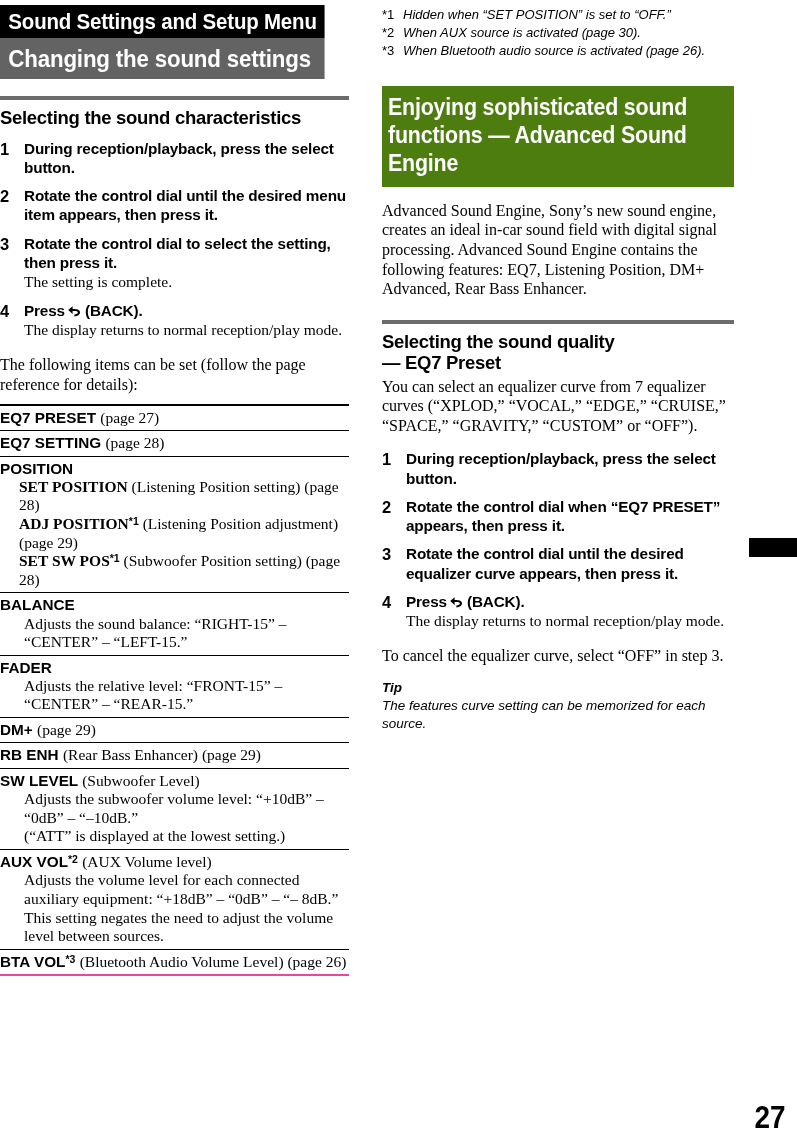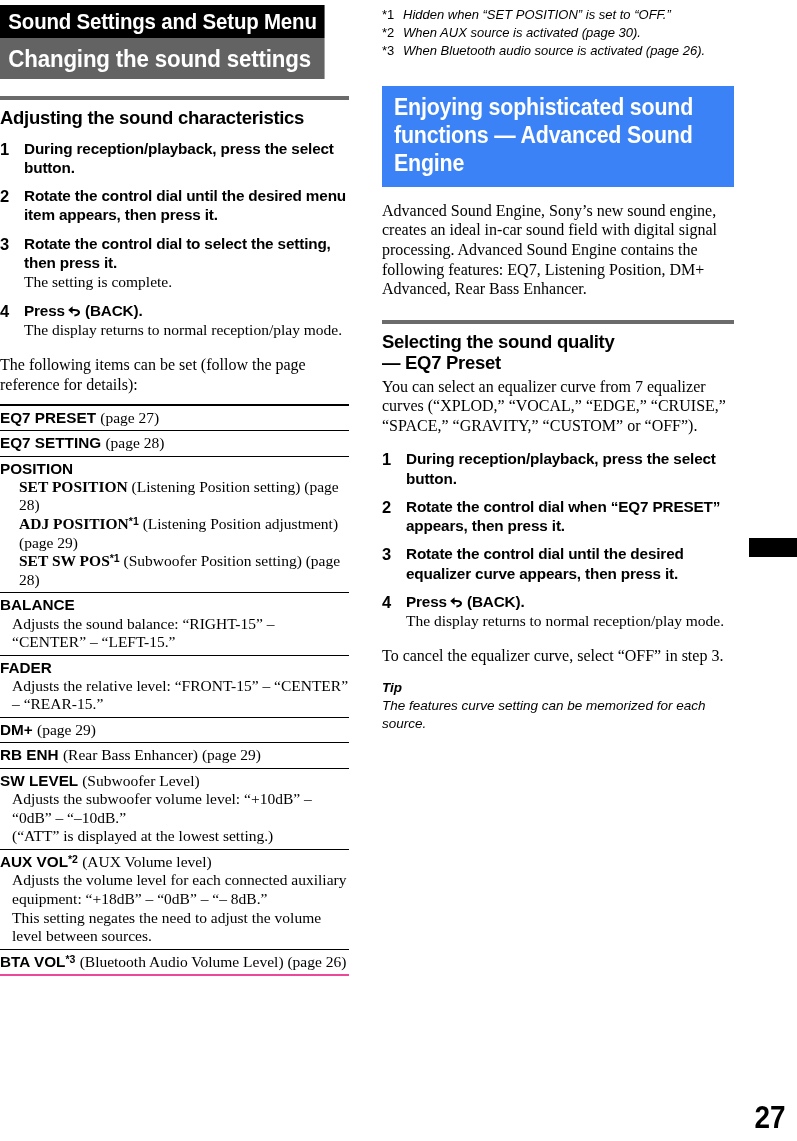--- a/index.html
+++ b/index.html
@@ -61,24 +61,24 @@
     box-sizing: border-box;
     font-family: "Liberation Sans Narrow", "Liberation Sans", sans-serif;
     font-weight: bold;
     font-size: 24px;
     letter-spacing: -0.2px;
     transform: scaleX(0.93);
     transform-origin: left center;
     white-space: nowrap;
   }
   .gray-block {
-    background: #3b82f6;
+    background: #4d7c0f;
     color: #ffffff;
     box-sizing: border-box;
-    padding: 7px 14px 10px 12px;
+    padding: 7px 14px 10px 6px;
     font-family: "Liberation Sans Narrow", "Liberation Sans", sans-serif;
     font-weight: bold;
     font-size: 23px;
     line-height: 1.22;
     letter-spacing: -0.2px;
   }
   .gray-block span { display: block; transform: scaleX(0.93); transform-origin: left top; }
 
   
   .rule-thick {
@@ -174,21 +174,21 @@
     padding-left: 19px;
   }
   .sub-item b {
     font-family: "Liberation Serif", serif;
     font-weight: bold;
   }
   .desc {
     font-family: "Liberation Serif", serif;
     font-size: 15.5px;
     line-height: 1.2;
-    padding-left: 12px;
+    padding-left: 24px;
   }
 
   
   .footnotes {
     font-family: "Liberation Sans", sans-serif;
     font-style: italic;
     font-size: 13px;
     line-height: 1.38;
     margin: 0;
     padding-top: 6px;
@@ -256,21 +256,21 @@
     </div>
 
     <div class="section-bar">
       <span>Changing the sound settings</span>
     </div>
 
     <div style="height:17px"></div>
 
     <div class="rule-thick"></div>
 
-    <h2 class="heading">Adjusting the sound characteristics</h2>
+    <h2 class="heading">Selecting the sound characteristics</h2>
 
     <div class="step">
       <span class="num">1</span>
       <span class="bold">During reception/playback, press the select button.</span>
     </div>
 
     <div class="step">
       <span class="num">2</span>
       <span class="bold">Rotate the control dial until the desired menu item appears, then press it.</span>
     </div>

